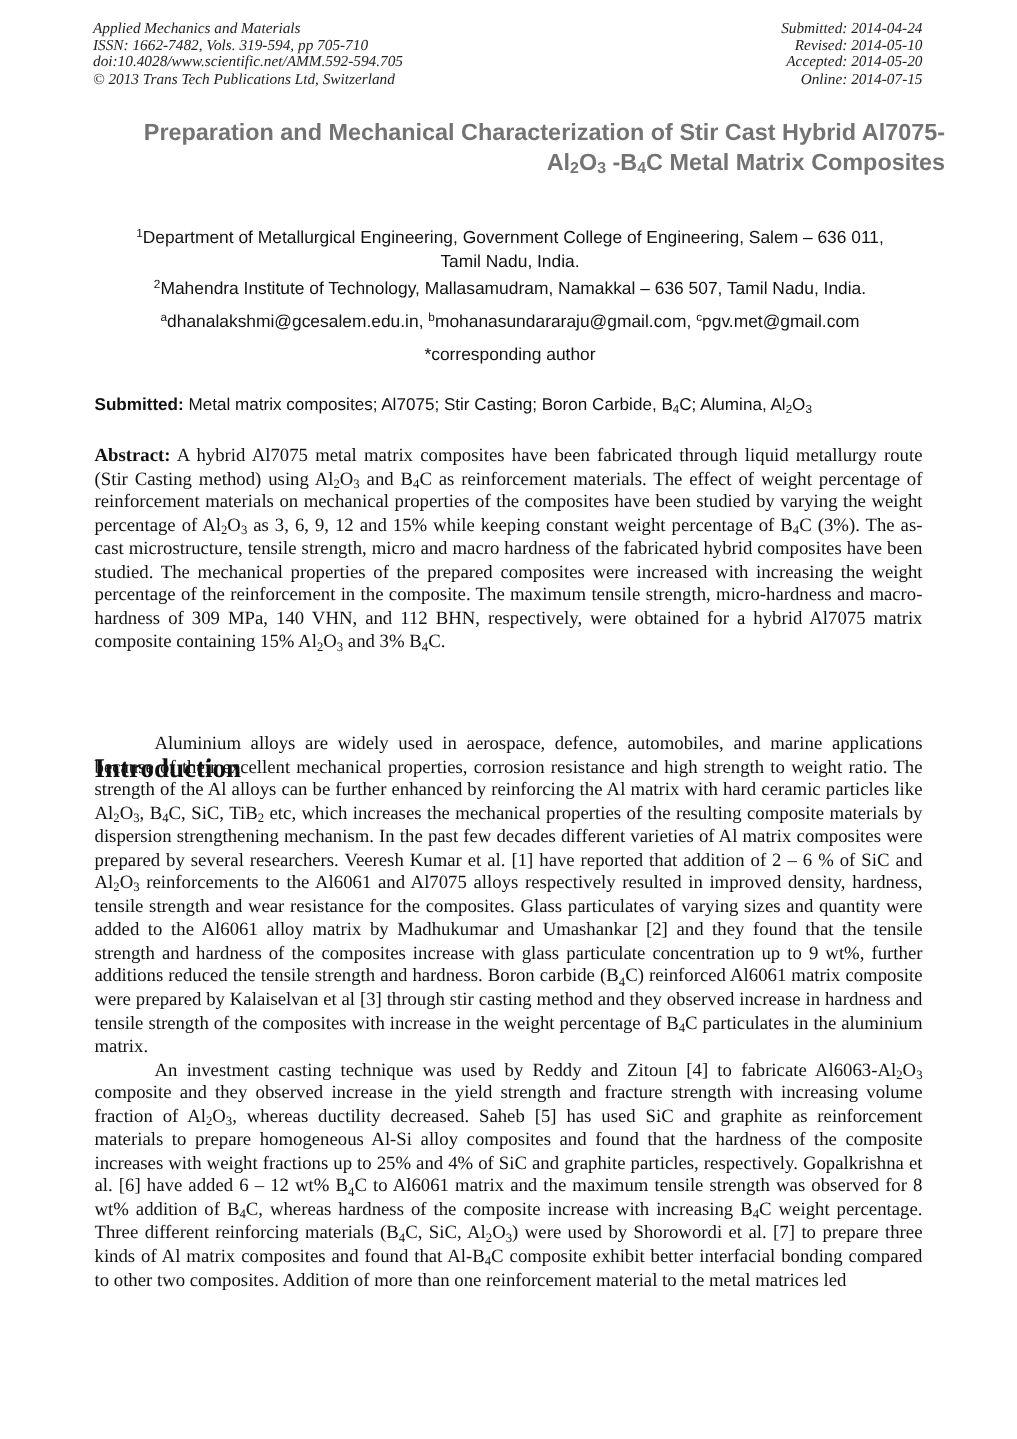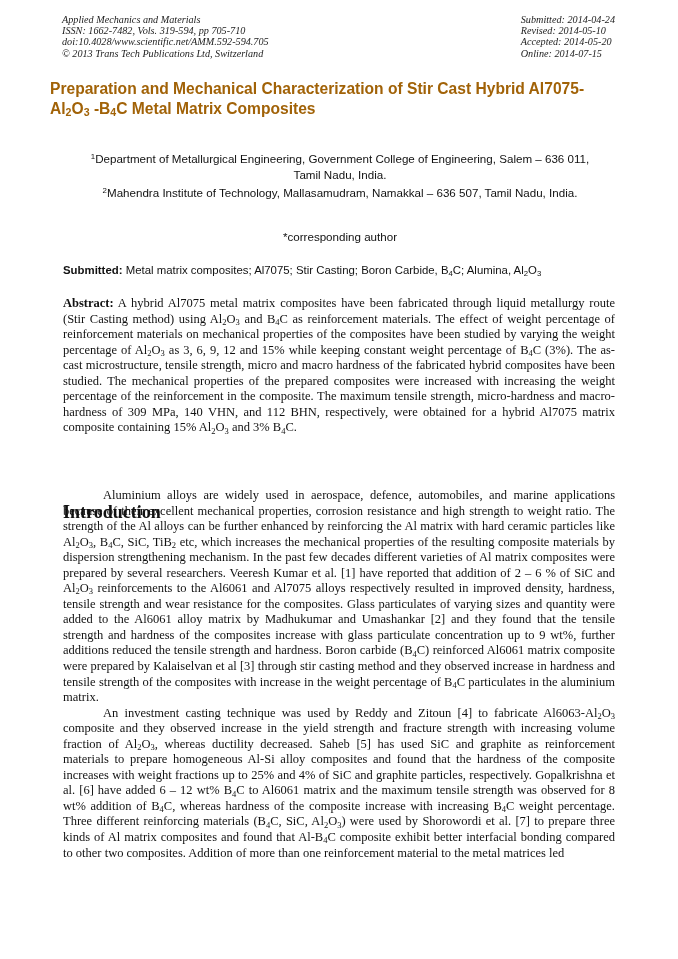--- a/index.html
+++ b/index.html
@@ -1,21 +1,21 @@
 <!DOCTYPE html>
 <html><head>
 <meta charset="utf-8">
 <style>
   html, body { margin: 0; padding: 0; background: #ffffff; }
   body { width: 678px; height: 959px; position: relative; overflow: hidden; color: #111; }
   .page { position: absolute; left: 0; top: 0; width: 678px; height: 700px; }
   .hdr { position: absolute; top: 14px; font-family: "Liberation Serif", serif; font-style: italic; font-size: 10.2px; line-height: 11.2px; color: #222; }
   .hdr-left { left: 62px; }
-  .hdr-right { right: 63px; text-align: left; }
-  .title { position: absolute; left: 50px; width: 580px; top: 79px; text-align: left; font-family: "Liberation Sans", sans-serif; font-weight: bold; font-size: 15.6px; line-height: 19.5px; color: #a16207; }
+  .hdr-right { right: 63px; text-align: right; }
+  .title { position: absolute; left: 50px; width: 580px; top: 79px; text-align: right; font-family: "Liberation Sans", sans-serif; font-weight: bold; font-size: 15.6px; line-height: 19.5px; color: #737373; }
   .authors { position: absolute; left: 50px; width: 580px; top: 122px; text-align: center; font-family: "Liberation Sans", sans-serif; font-size: 15.2px; line-height: 18px; }
   .aff { position: absolute; left: 50px; width: 580px; text-align: center; font-family: "Liberation Sans", sans-serif; font-size: 11.6px; line-height: 15.5px; }
   .aff1 { top: 151px; }
   .aff2 { top: 185px; }
   .emails { top: 207px; }
   .corr { top: 229px; }
   .keywords { position: absolute; left: 63px; width: 560px; top: 263px; font-family: "Liberation Sans", sans-serif; font-size: 11.4px; line-height: 15px; white-space: nowrap; }
   .kw-label { font-weight: bold; }
   .body-text { position: absolute; left: 63px; width: 552px; font-family: "Liberation Serif", serif; font-size: 12.5px; line-height: 15.55px; text-align: justify; }
   .abstract { top: 296px; }
@@ -44,20 +44,21 @@
     <div>Revised: 2014-05-10</div>
     <div>Accepted: 2014-05-20</div>
     <div>Online: 2014-07-15</div>
   </div>
 
   <div class="title">Preparation and Mechanical Characterization of Stir Cast Hybrid Al7075-<br>Al<sub>2</sub>O<sub>3</sub> -B<sub>4</sub>C Metal Matrix Composites</div>
 
 
   <div class="aff aff1"><sup>1</sup>Department of Metallurgical Engineering, Government College of Engineering, Salem – 636 011,<br>Tamil Nadu, India.</div>
   <div class="aff aff2"><sup>2</sup>Mahendra Institute of Technology, Mallasamudram, Namakkal – 636 507, Tamil Nadu, India.</div>
+  <div class="aff emails"><sup>a</sup>dhanalakshmi@gcesalem.edu.in, <sup>b</sup>mohanasundararaju@gmail.com, <sup>c</sup>pgv.met@gmail.com</div>
   <div class="aff corr">*corresponding author</div>
 
   <div class="keywords">
     <span class="kw-label">Submitted:</span><span> Metal matrix composites; Al7075; Stir Casting; Boron Carbide, B<sub>4</sub>C; Alumina, Al<sub>2</sub>O<sub>3</sub></span>
   </div>
 
   <div class="body-text abstract">
     <span class="abs-label">Abstract:</span><span> A hybrid Al7075 metal matrix composites have been fabricated through liquid metallurgy route (Stir Casting method) using Al<sub>2</sub>O<sub>3</sub> and B<sub>4</sub>C as reinforcement materials. The effect of weight percentage of reinforcement materials on mechanical properties of the composites have been studied by varying the weight percentage of Al<sub>2</sub>O<sub>3</sub> as 3, 6, 9, 12 and 15% while keeping constant weight percentage of B<sub>4</sub>C (3%). The as-cast microstructure, tensile strength, micro and macro hardness of the fabricated hybrid composites have been studied. The mechanical properties of the prepared composites were increased with increasing the weight percentage of the reinforcement in the composite. The maximum tensile strength, micro-hardness and macro-hardness of 309 MPa, 140 VHN, and 112 BHN, respectively, were obtained for a hybrid Al7075 matrix composite containing 15% Al<sub>2</sub>O<sub>3</sub> and 3% B<sub>4</sub>C.</span>
   </div>
 

